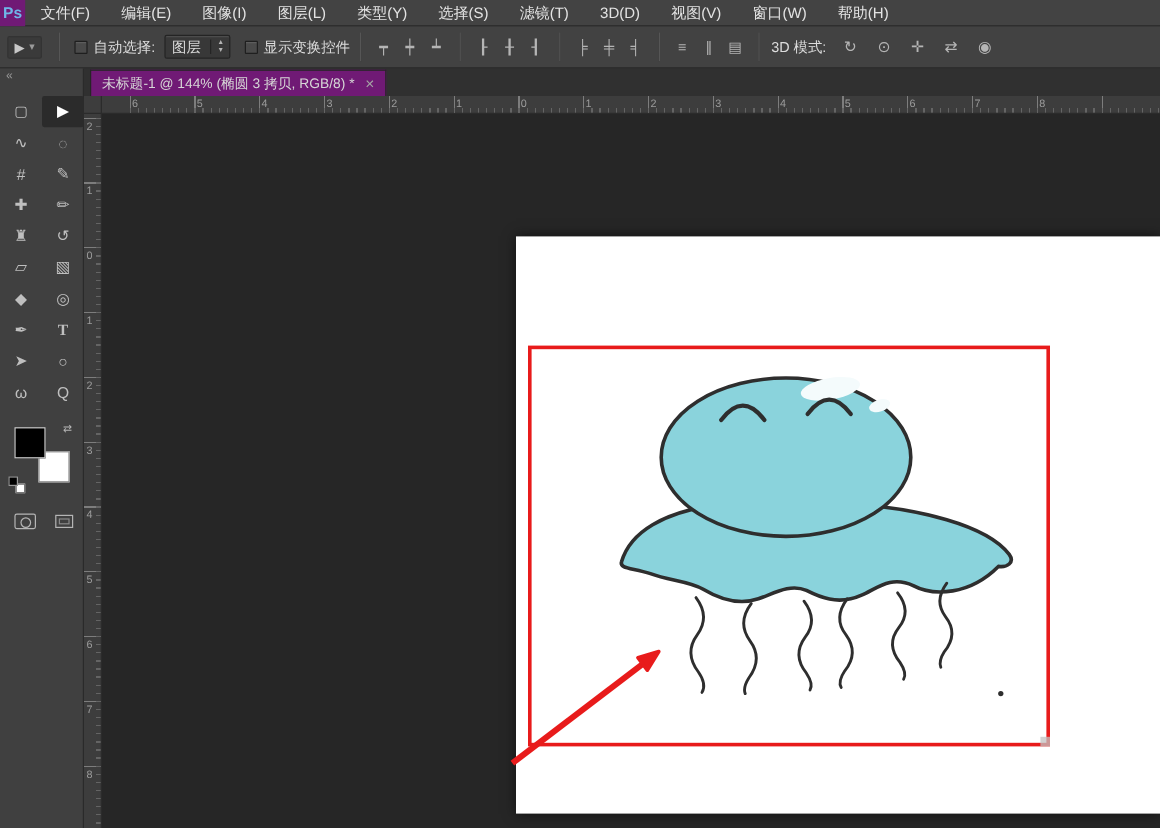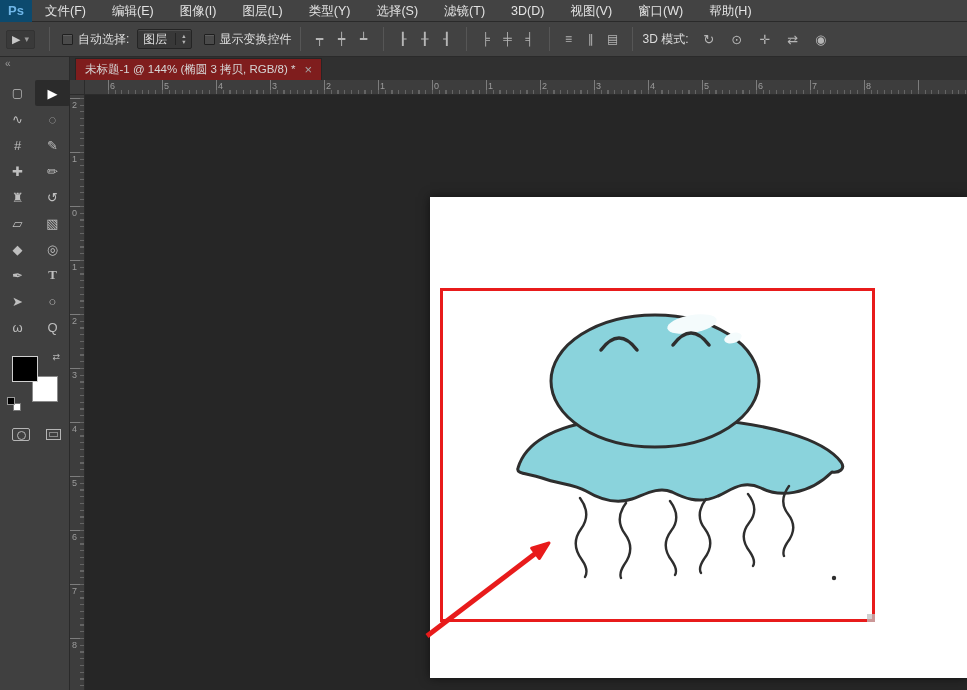--- a/index.html
+++ b/index.html
@@ -20,21 +20,21 @@
     -webkit-font-smoothing:antialiased;
   }
 
   
   .menu-bar{
     position:absolute;top:0;left:0;right:0;height:22px;
     background:#434343;border-bottom:1px solid #2a2a2a;
     display:flex;align-items:center;
   }
   .ps-logo{
-    width:32px;height:22px;background:#0c4a6e;color:#6fb6e8;
+    width:21px;height:22px;background:#701a75;color:#6fb6e8;
     font-weight:bold;font-size:13px;display:flex;align-items:center;justify-content:center;
   }
   .menu-item{
     padding:0 13px;font-size:12.5px;color:#e3e3e3;line-height:22px;cursor:default;white-space:nowrap;
   }
 
   
   .options-bar{
     position:absolute;top:22px;left:0;right:0;height:35px;
     background:#424242;border-bottom:1px solid #2a2a2a;
@@ -91,21 +91,21 @@
   .bottom-icons{display:flex;align-items:center;gap:16px;margin:26px 0 0 12px;}
   .qm{width:18px;height:13px;border:1px solid #b5b5b5;border-radius:2px;position:relative;}
   .qm::after{content:"";position:absolute;left:4px;top:2px;width:7px;height:7px;border:1px solid #b5b5b5;border-radius:50%;}
   .sm{width:15px;height:11px;border:1px solid #b5b5b5;position:relative;}
   .sm::after{content:"";position:absolute;left:2px;top:2px;right:2px;bottom:2px;border:1px solid #8a8a8a;}
 
   
   .main{flex:1;display:flex;flex-direction:column;position:relative;}
   .tab-bar{height:23px;background:#303030;display:flex;align-items:flex-end;padding-left:5px;}
   .doc-tab{
-    height:22px;background:#7f1d1d;border:1px solid #262626;border-bottom:none;
+    height:22px;background:#701a75;border:1px solid #262626;border-bottom:none;
     display:flex;align-items:center;gap:9px;padding:0 9px;color:#d6d6d6;font-size:11.5px;white-space:nowrap;
   }
   .tab-close{color:#a5a5a5;font-size:13px;line-height:13px;}
 
   
   .doc-area{position:relative;flex:1;background:var(--canvas-bg);}
   .ruler-corner{
     position:absolute;left:0;top:0;width:15px;height:15px;background:#3d3d3d;
     border-right:1px solid #2b2b2b;border-bottom:1px solid #2b2b2b;z-index:5;
   }

